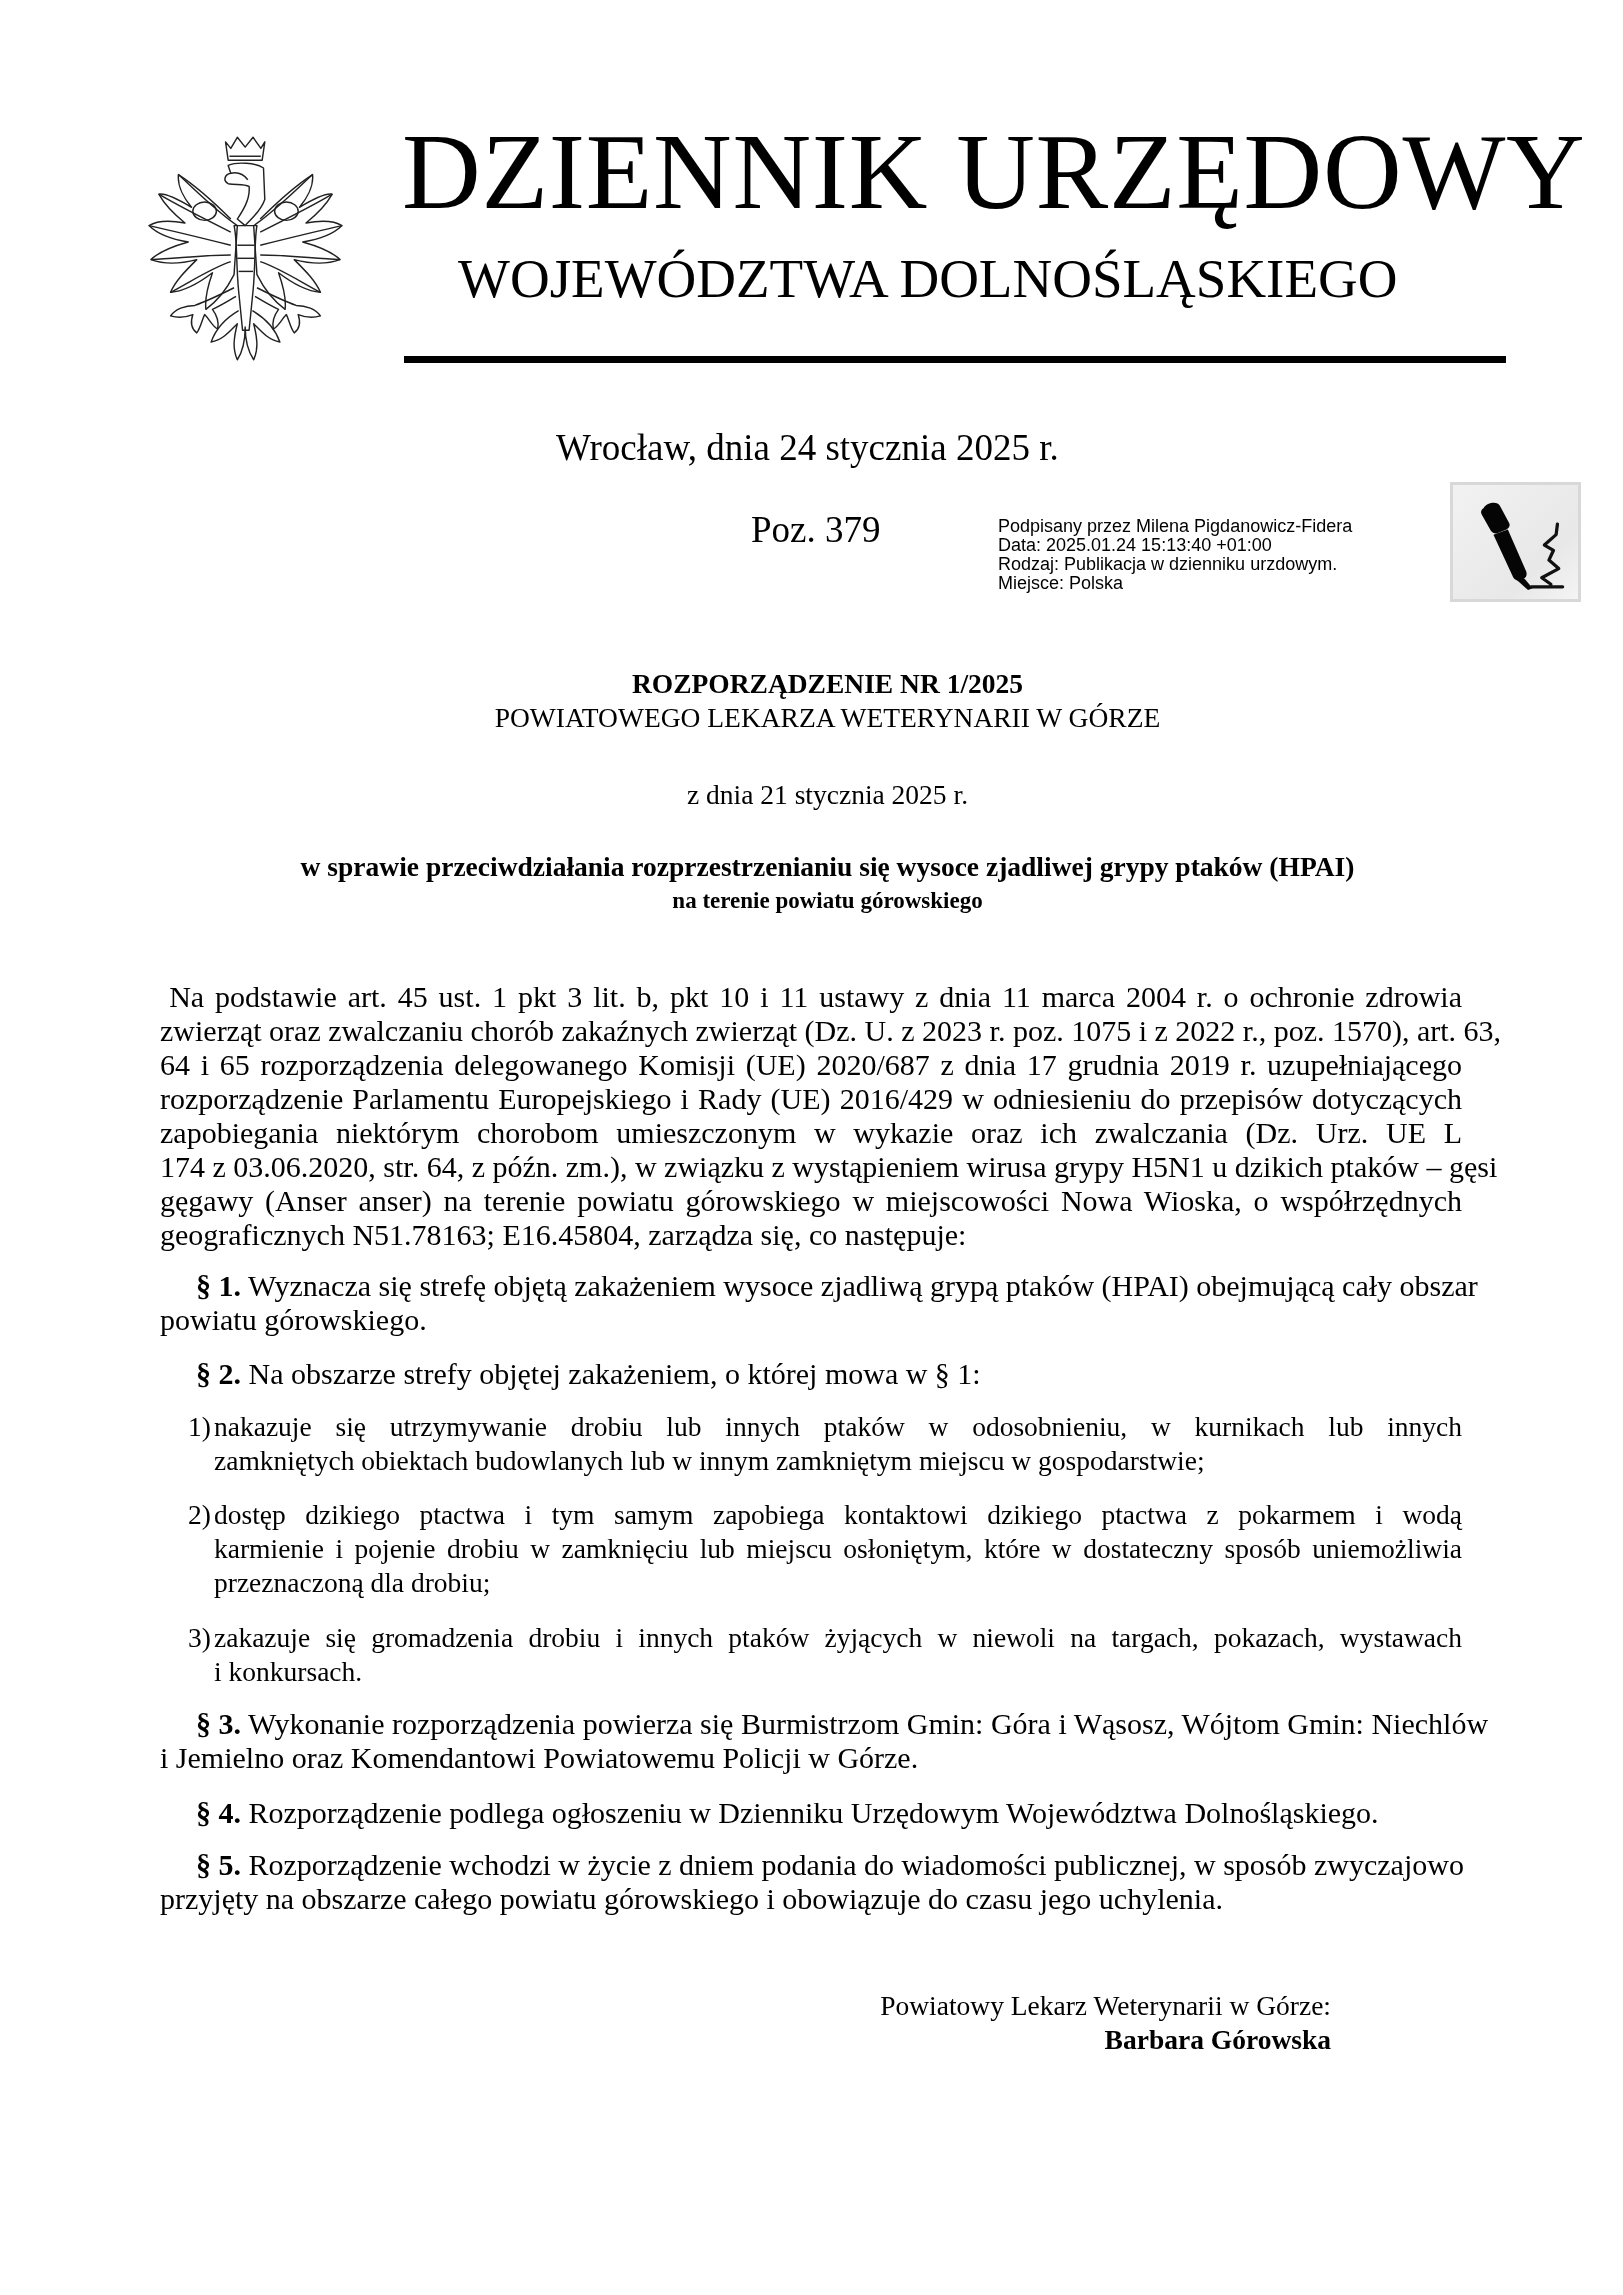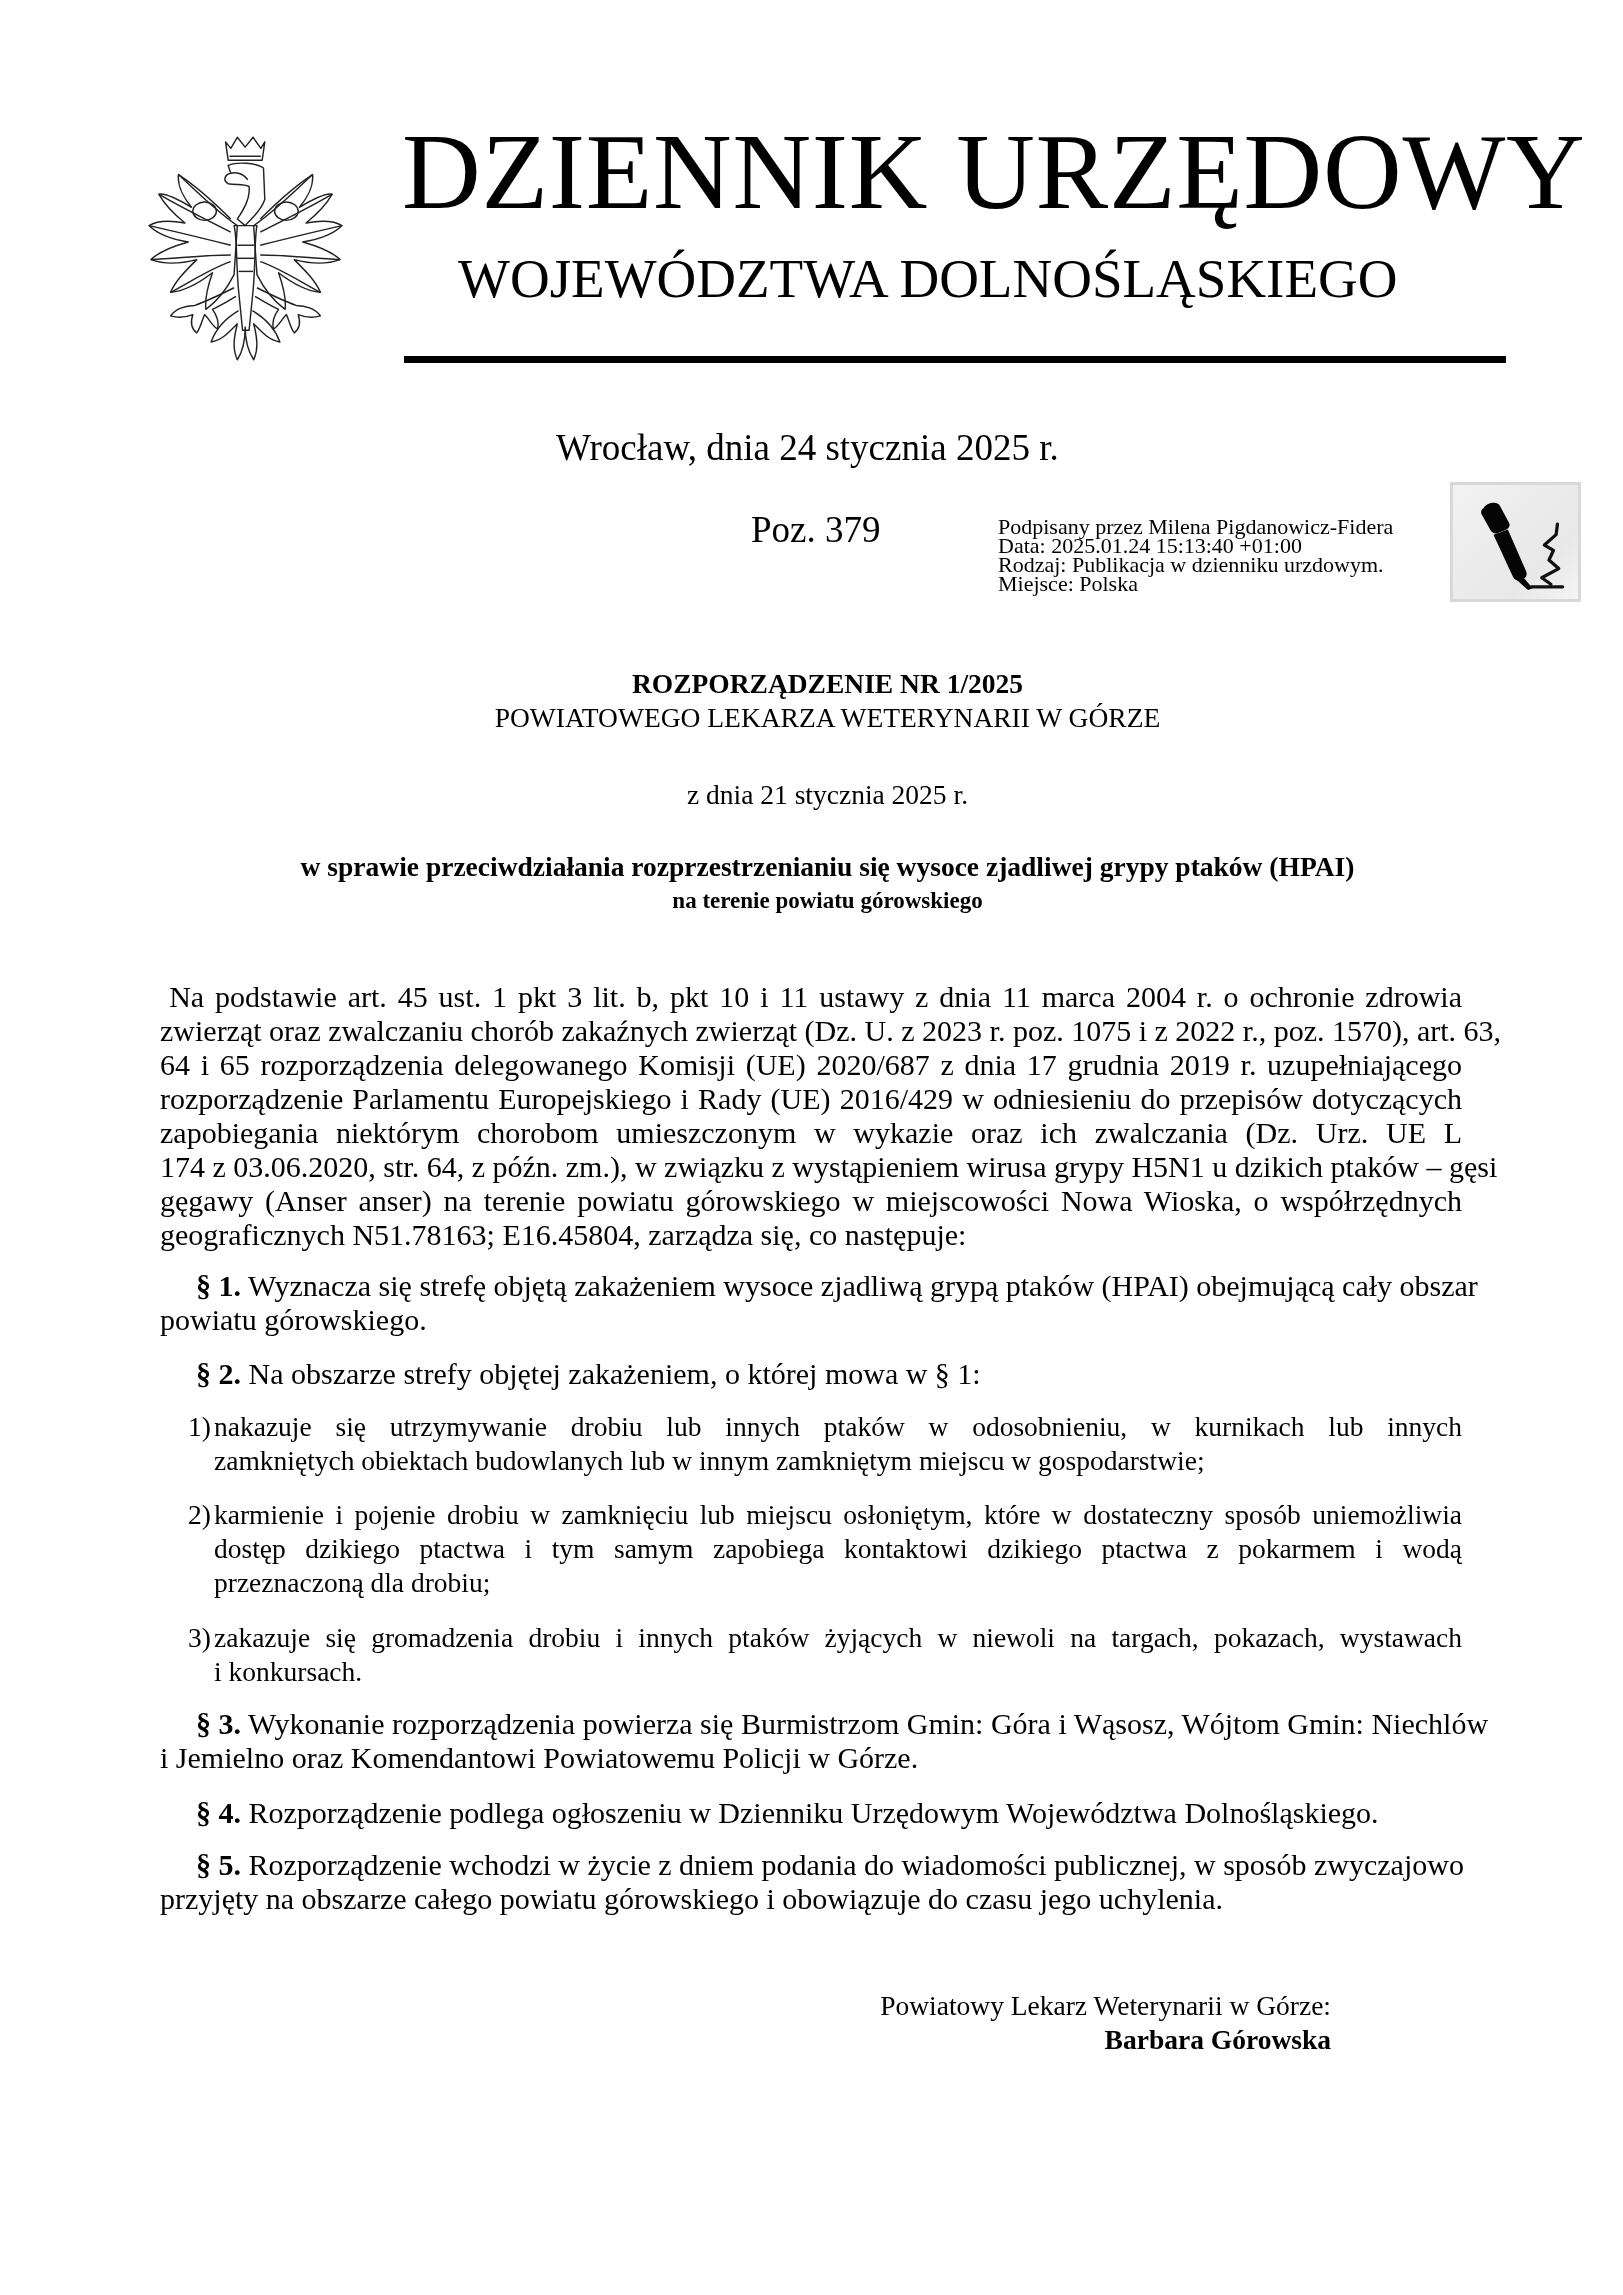--- a/index.html
+++ b/index.html
@@ -7,22 +7,22 @@
          font-family:"Liberation Serif","DejaVu Serif",serif; color:#000; }
   .abs { position:absolute; }
   #eagle { left:139px; top:134px; width:213px; height:229px; }
   #title { left:402px; top:116px; width:1106px; font-size:109px; line-height:111px;
            text-align:center; letter-spacing:0.7px; white-space:nowrap; }
   #subtitle { left:458px; top:249px; width:1001px; font-size:55px; line-height:59px;
               text-align:left; white-space:nowrap; }
   #rule { left:404px; top:356px; width:1102px; height:7.2px; background:#000; }
   #place-date { left:556px; top:425px; font-size:37px; line-height:46px; white-space:nowrap; }
   #poz { left:751px; top:507px; font-size:37px; line-height:46px; white-space:nowrap; }
-  #sig-block { left:998px; top:517px; font-family:Liberation Serif, serif;
-               font-size:22px; line-height:19px; white-space:nowrap; }
+  #sig-block { left:998px; top:517px; font-family:Liberation Sans, sans-serif;
+               font-size:18px; line-height:19px; white-space:nowrap; }
   #sig-icon { left:1450px; top:482px; width:131px; height:120px; box-sizing:border-box;
               border:3.3px solid #d8d8d8; background:linear-gradient(135deg,#f2f2f2,#e8e8e8 70%,#f4f4f4); }
   .center { left:0; width:1623px; text-align:center; white-space:nowrap;padding-left:16px; }
   #doc-title1 { top:667px; font-size:27.5px; font-weight:bold; line-height:34px; }
   #doc-title2 { top:701px; font-size:27.5px; font-weight:normal; line-height:34px; }
   #doc-date { top:778px; font-size:27.5px; line-height:34px; }
   #doc-subject1 { top:850px; font-size:27.5px; font-weight:bold; line-height:34px; }
   #doc-subject2 { top:884px; font-size:23px; font-weight:bold; line-height:34px; }
   .body-text { left:160px; width:1302px; font-size:30px; line-height:34px; text-align:justify; }
   .jline { display:block; text-align:justify; text-align-last:justify; height:34px; white-space:nowrap; }
@@ -137,22 +137,22 @@
   <span class="list-num">1)</span>
   <div class="list-body">
     <span class="jline">nakazuje  się  utrzymywanie  drobiu  lub  innych  ptaków  w odosobnieniu,  w kurnikach  lub  innych</span>
     <span class="jline last">zamkniętych obiektach budowlanych lub w innym zamkniętym miejscu w gospodarstwie;</span>
   </div>
 </div>
 
 <div class="list-item" style="top:1498px;">
   <span class="list-num">2)</span>
   <div class="list-body">
+    <span class="jline">dostęp  dzikiego  ptactwa  i tym  samym  zapobiega  kontaktowi  dzikiego  ptactwa  z pokarmem  i wodą</span>
     <span class="jline">karmienie i pojenie drobiu w zamknięciu lub miejscu osłoniętym, które w dostateczny sposób uniemożliwia</span>
-    <span class="jline">dostęp  dzikiego  ptactwa  i tym  samym  zapobiega  kontaktowi  dzikiego  ptactwa  z pokarmem  i wodą</span>
     <span class="jline last">przeznaczoną dla drobiu;</span>
   </div>
 </div>
 
 <div class="list-item" style="top:1621px;">
   <span class="list-num">3)</span>
   <div class="list-body">
     <span class="jline">zakazuje się gromadzenia drobiu i innych ptaków żyjących w niewoli na targach, pokazach, wystawach</span>
     <span class="jline last">i konkursach.</span>
   </div>

